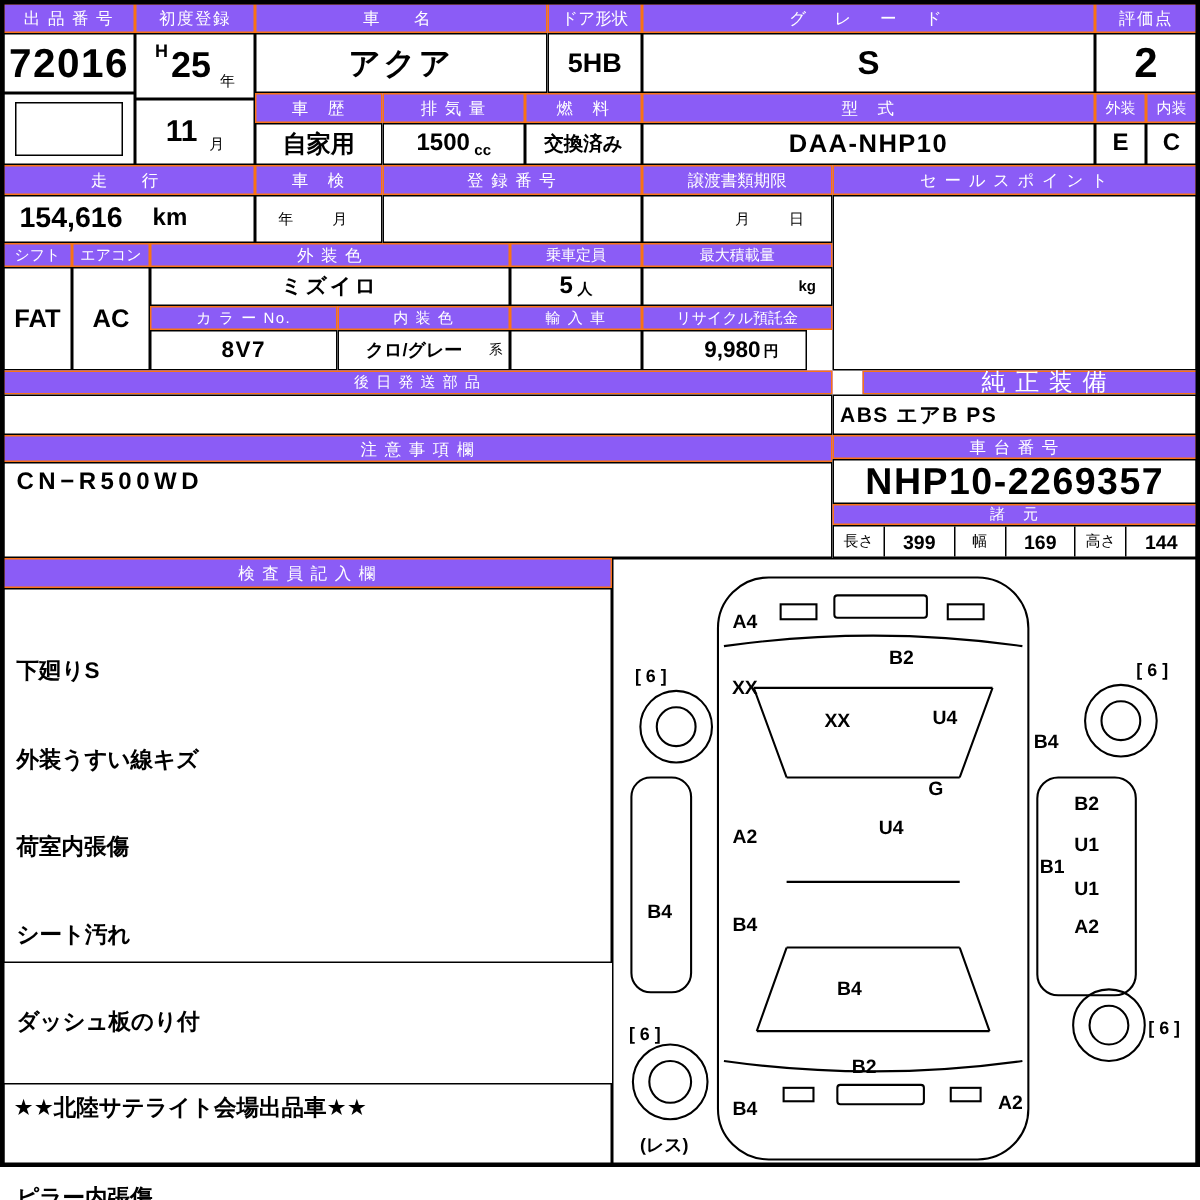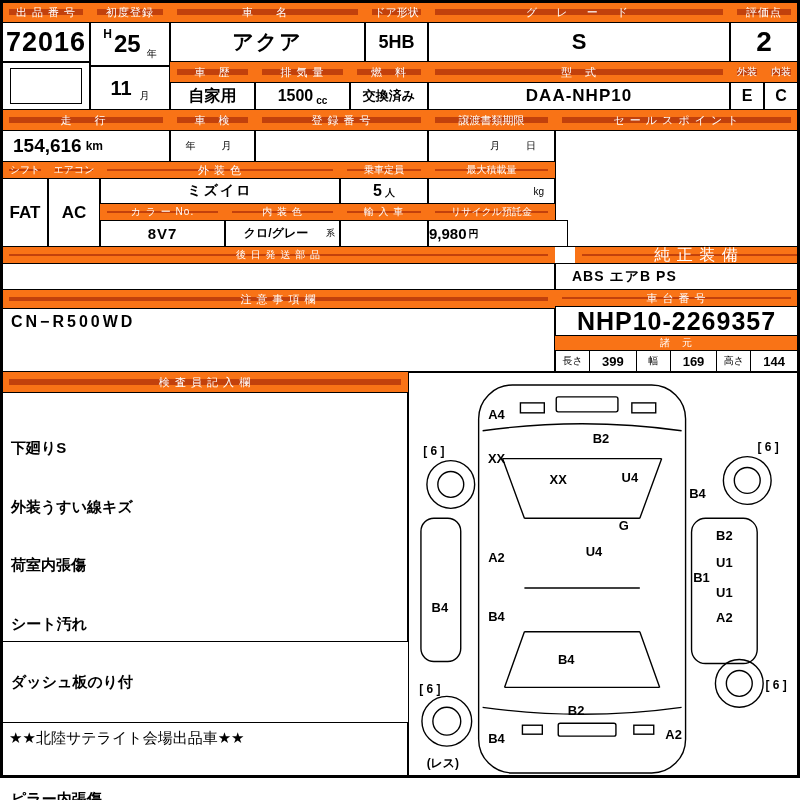--- a/index.html
+++ b/index.html
@@ -1,21 +1,21 @@
 <!DOCTYPE html>
 <html><head>
 <meta charset="utf-8">
 <style>
   *{margin:0;padding:0;box-sizing:border-box}
   body{background:#fff}
   .sheet{position:relative;width:800px;height:800px;background:#fff;color:#000;
          font-family:"Liberation Sans","DejaVu Sans",sans-serif;overflow:hidden}
   .frame{position:absolute;left:0;top:0;width:800px;height:778px;border:3px solid #000;background:transparent;pointer-events:none}
-  .hdr{position:absolute;background:#c2410c;color:#fff;display:flex;align-items:center;justify-content:center;
-       font-size:11px;border:7px solid #f97316;white-space:pre;letter-spacing:1px}
+  .hdr{position:absolute;background:#8b5cf6;color:#fff;display:flex;align-items:center;justify-content:center;
+       font-size:11px;border:1px solid #f97316;white-space:pre;letter-spacing:1px}
   .cell{position:absolute;background:#fff;border:1px solid #000}
   .v{display:flex;align-items:center;justify-content:center;font-weight:700}
   .vl{display:flex;align-items:center;font-weight:700}
   .small{font-size:10px;font-weight:400}
   .unit{font-size:10px;font-weight:700;margin-left:3px;align-self:flex-end;margin-bottom:3px}
   .notes{font-weight:700;font-size:15px;line-height:19.5px;padding:6px 0 0 8px;white-space:pre}
   .dims{display:flex;align-items:stretch;padding:0}
   .dim-l{flex:0 0 34px;font-size:10px;display:flex;align-items:center;justify-content:center;border-right:1px solid #000}
   .dim-v{flex:1;font-size:13px;font-weight:700;display:flex;align-items:center;justify-content:center;border-right:1px solid #000}
   .dim-v:last-child{border-right:none}
@@ -72,21 +72,21 @@
   <div class="cell v" style="left:428px;top:82px;width:302px;height:28px;font-size:17px;letter-spacing:1px">DAA-NHP10</div>
 
   <div class="hdr" style="left:730px;top:62px;width:34px;height:20px;font-size:10px;letter-spacing:0">外装</div>
   <div class="hdr" style="left:764px;top:62px;width:34px;height:20px;font-size:10px;letter-spacing:0">内装</div>
   <div class="cell v" style="left:730px;top:82px;width:34px;height:28px;font-size:16px">E</div>
   <div class="cell v" style="left:764px;top:82px;width:34px;height:28px;font-size:16px">C</div>
 
   <div class="hdr" style="left:2px;top:110px;width:168px;height:20px;letter-spacing:6px">走　行</div>
   <div class="cell vl" style="left:2px;top:130px;width:168px;height:32px;padding-left:10px">
     <span style="font-size:19px">154,616</span>
-    <span style="font-size:12px;font-weight:700;margin-left:4px">km</span>
+    <span style="font-size:16px;font-weight:700;margin-left:20px">km</span>
   </div>
 
   <div class="hdr" style="left:170px;top:110px;width:85px;height:20px">車　検</div>
   <div class="cell v" style="left:170px;top:130px;width:85px;height:32px;font-size:10px;font-weight:400;white-space:pre;letter-spacing:8px">年　月</div>
 
   <div class="hdr" style="left:255px;top:110px;width:173px;height:20px">登 録 番 号</div>
   <div class="cell" style="left:255px;top:130px;width:173px;height:32px"></div>
 
   <div class="hdr" style="left:428px;top:110px;width:127px;height:20px;letter-spacing:0">譲渡書類期限</div>
   <div class="cell v" style="left:428px;top:130px;width:127px;height:32px;font-size:10px;font-weight:400;justify-content:flex-end;padding-right:10px;white-space:pre;letter-spacing:8px">月　日</div>
@@ -105,46 +105,46 @@
 
   <div class="hdr" style="left:340px;top:162px;width:88px;height:16px;font-size:10px;letter-spacing:0">乗車定員</div>
   <div class="cell v" style="left:340px;top:178px;width:88px;height:26px">
     <span style="font-size:16px">5</span>
     <span class="unit">人</span>
   </div>
 
   <div class="hdr" style="left:428px;top:162px;width:127px;height:16px;font-size:10px;letter-spacing:0">最大積載量</div>
   <div class="cell v" style="left:428px;top:178px;width:127px;height:26px;justify-content:flex-end;padding-right:10px">
     <span style="font-size:13px"></span>
-    <span style="font-size:10px;font-weight:400">kg</span>
+    <span style="font-size:10px;font-weight:700">kg</span>
   </div>
 
   <div class="hdr" style="left:100px;top:204px;width:125px;height:16px;font-size:10px">カ ラ ー No.</div>
   <div class="cell v" style="left:100px;top:220px;width:125px;height:27px;font-size:15px;letter-spacing:1px">8V7</div>
 
   <div class="hdr" style="left:225px;top:204px;width:115px;height:16px;font-size:10px">内 装 色</div>
   <div class="cell vl" style="left:225px;top:220px;width:115px;height:27px">
     <span style="flex:1;text-align:center;font-size:12px">クロ/グレー</span>
     <span style="font-size:9px;font-weight:400;padding-right:4px">系</span>
   </div>
 
   <div class="hdr" style="left:340px;top:204px;width:88px;height:16px;font-size:10px">輸 入 車</div>
   <div class="cell" style="left:340px;top:220px;width:88px;height:27px"></div>
 
   <div class="hdr" style="left:428px;top:204px;width:127px;height:16px;font-size:10px;letter-spacing:0">リサイクル預託金</div>
-  <div class="cell v" style="left:428px;top:220px;width:140px;height:27px;justify-content:flex-start;padding-right:0">
+  <div class="cell v" style="left:428px;top:220px;width:110px;height:27px;justify-content:flex-end;padding-right:18px">
     <span style="font-size:15px">9,980</span>
     <span style="font-size:10px;font-weight:700;margin-left:2px">円</span>
   </div>
 
   <div class="hdr" style="left:2px;top:247px;width:553px;height:16px;font-size:10px">後 日 発 送 部 品</div>
   <div class="cell" style="left:2px;top:263px;width:553px;height:27px"></div>
 
   <div class="hdr" style="left:575px;top:247px;width:243px;height:16px;font-size:16px">純 正 装 備</div>
-  <div class="cell vl" style="left:555px;top:263px;width:243px;height:27px;padding-left:16px;font-size:14px;letter-spacing:1px">ABS エアB PS</div>
+  <div class="cell vl" style="left:555px;top:263px;width:243px;height:27px;padding-left:4px;font-size:14px;letter-spacing:1px">ABS エアB PS</div>
 
   <div class="hdr" style="left:2px;top:290px;width:553px;height:18px">注 意 事 項 欄</div>
   <div class="cell" style="left:2px;top:308px;width:553px;height:64px;font-weight:700;font-size:16px;letter-spacing:3px;padding:4px 0 0 8px">CN−R500WD</div>
 
   <div class="hdr" style="left:555px;top:290px;width:243px;height:16px">車 台 番 号</div>
   <div class="cell v" style="left:555px;top:306px;width:243px;height:30px;font-size:25px;letter-spacing:1px">NHP10-2269357</div>
 
   <div class="hdr" style="left:555px;top:336px;width:243px;height:14px;font-size:10px">諸　元</div>
   <div class="cell dims" style="left:555px;top:350px;width:243px;height:22px">
     <span class="dim-l">長さ</span>
@@ -226,17 +226,17 @@
       <text x="88" y="372" text-anchor="middle">B4</text>
       <text x="266" y="368" text-anchor="middle">A2</text>
       <text x="25" y="82" text-anchor="middle" class="sm">[ 6 ]</text>
       <text x="361" y="78" text-anchor="middle" class="sm">[ 6 ]</text>
       <text x="21" y="322" text-anchor="middle" class="sm">[ 6 ]</text>
       <text x="369" y="318" text-anchor="middle" class="sm">[ 6 ]</text>
       <text x="34" y="396" text-anchor="middle" class="sm">(レス)</text>
     </svg>
   </div>
 
-  <div class="cell" style="left:2px;top:722px;width:406px;height:55px;font-weight:400;font-size:15px;padding:6px 0 0 6px">★★北陸サテライト会場出品車★★</div>
+  <div class="cell" style="left:2px;top:722px;width:406px;height:55px;font-weight:700;font-size:15px;padding:6px 0 0 6px">★★北陸サテライト会場出品車★★</div>
 
   <div class="frame"></div>
 
 </div>
 
 </body></html>

